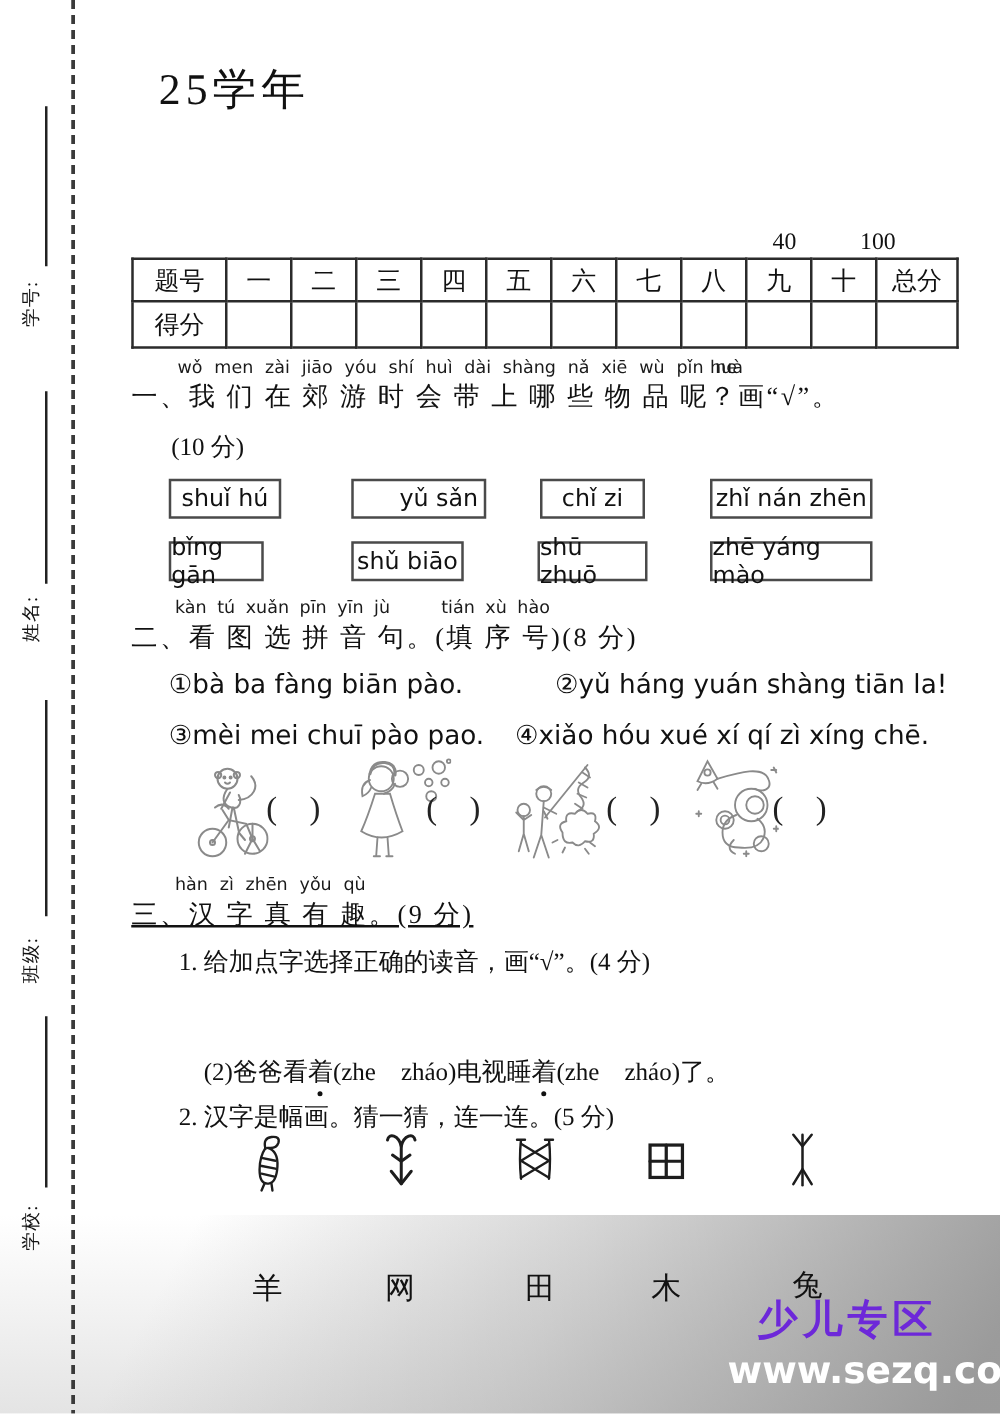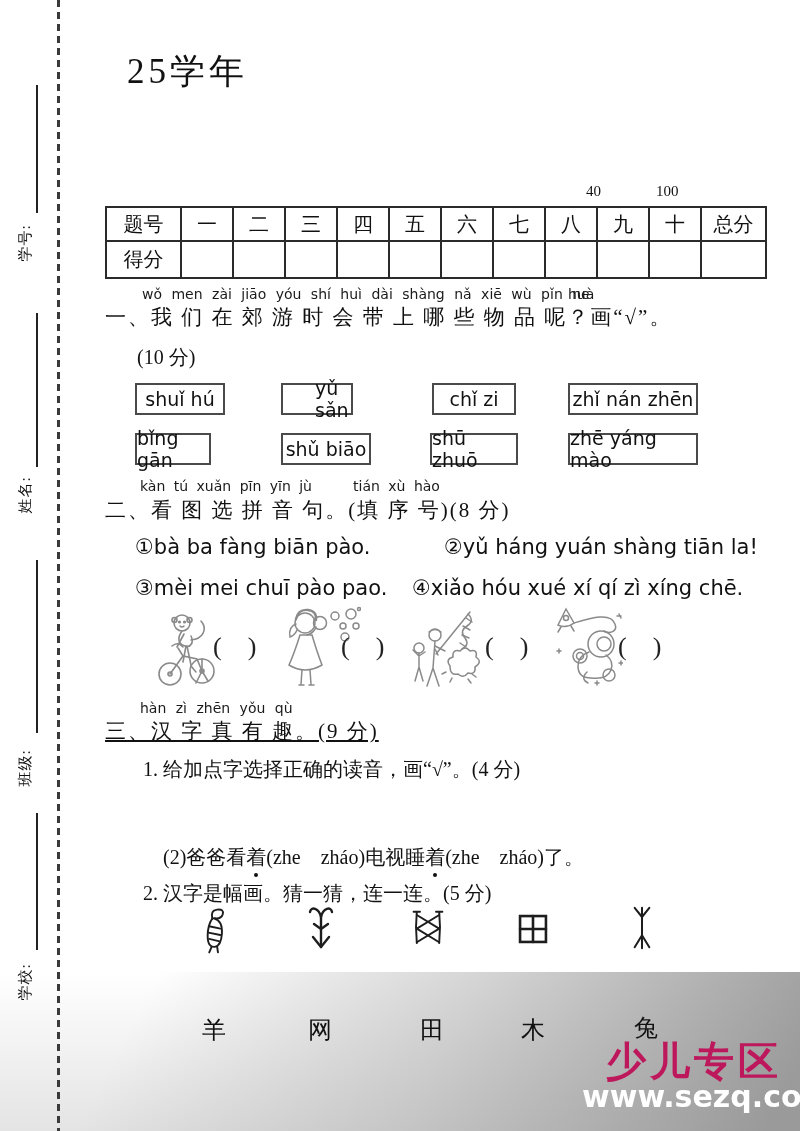--- a/index.html
+++ b/index.html
@@ -10,21 +10,21 @@
   .dashed-line{position:absolute;left:57px;top:0;width:3px;height:1131px;z-index:3;
     background:repeating-linear-gradient(to bottom,#3a3a3a 0 7px,transparent 7px 12px);}
   .mline{position:absolute;left:36px;width:2px;background:#222;z-index:2;}
   .mlabel{position:absolute;left:25px;white-space:nowrap;font-size:15px;letter-spacing:1px;
     transform:translate(-50%,-50%) rotate(-90deg);z-index:2;}
   
   .title{font-size:35px;letter-spacing:4px;}
   .pin{font-family:"DejaVu Sans","Liberation Sans",sans-serif;font-size:14px;color:#1a1a1a;white-space:pre;}
   .heading{font-size:21px;letter-spacing:2px;white-space:nowrap;font-weight:500;}
   .zh{font-size:20px;white-space:nowrap;}
-  .marks{font-size:15px;}
+  .marks{font-size:19px;margin-left:32px;}
   
   .score-table{border-collapse:collapse;table-layout:fixed;position:absolute;z-index:2;}
   .score-table td{border:2px solid #2b2b2b;text-align:center;font-size:20px;padding:0;}
   .score-table tr.r1 td{height:32px;}
   .score-table tr.r2 td{height:35px;}
   
   .opt-box{display:flex;align-items:center;justify-content:center;height:32px;
     border:2px solid #4a4a4a;font-family:"DejaVu Sans","Liberation Sans",sans-serif;
     font-size:19px;color:#111;box-sizing:border-box;}
   .sentence{font-family:"DejaVu Sans","Liberation Sans",sans-serif;font-size:21px;white-space:nowrap;}
@@ -33,21 +33,21 @@
   .emph{position:relative;display:inline-block;}
   .emph::after{content:"";position:absolute;left:50%;bottom:-6px;transform:translateX(-50%);
     width:4px;height:4px;border-radius:50%;background:#111;}
   .hanzi{font-size:24px;}
   svg{display:block;}
   
   .shade{position:absolute;left:0;top:972px;width:800px;height:159px;z-index:1;
     background:linear-gradient(118deg,rgba(165,165,165,0) 18%,rgba(160,160,160,0.45) 55%,rgba(146,146,146,0.9) 96%),
                linear-gradient(to bottom,rgba(175,175,175,0) 0%,rgba(165,165,165,0.30) 100%);}
   .wm-brand{font-family:"DejaVu Sans","Liberation Sans",sans-serif;font-weight:900;
-    font-size:40px;letter-spacing:4px;color:#be185d;z-index:2;}
+    font-size:32px;letter-spacing:4px;color:#6d28d9;z-index:2;}
   .wm-url{font-family:"DejaVu Sans","Liberation Sans",sans-serif;font-weight:700;
     font-size:30px;color:#ffffff;z-index:2;}
 </style>
 </head>
 <body>
 
 <div class="page">
 
   <div class="shade"></div>
 
@@ -112,21 +112,21 @@
     </tr>
   </tbody>
     </table>
 
   <div class="abs pin" style="left:142px;top:286px;word-spacing:5px;">wǒ men zài jiāo yóu shí huì dài shàng nǎ xiē wù pǐn ne</div>
   <div class="abs pin" style="left:568px;top:286px;">huà</div>
   <div class="abs heading" style="left:105px;top:303px;">一、我 们 在 郊 游 时 会 带 上 哪 些 物 品 呢？画“√”。</div>
   <div class="abs zh" style="left:137px;top:344px;">(10 分)</div>
 
   <div class="abs opt-box" style="left:135px;top:383px;width:90px;text-align:right;">shuǐ hú</div>
-  <div class="abs opt-box" style="left:281px;top:383px;width:72px;padding-left:32px;">yǔ sǎn</div>
+  <div class="abs opt-box" style="left:281px;top:383px;width:108px;padding-left:32px;">yǔ sǎn</div>
   <div class="abs opt-box" style="left:432px;top:383px;width:84px;">chǐ zi</div>
   <div class="abs opt-box" style="left:568px;top:383px;width:130px;">zhǐ nán zhēn</div>
   <div class="abs opt-box" style="left:135px;top:433px;width:76px;">bǐng gān</div>
   <div class="abs opt-box" style="left:281px;top:433px;width:90px;">shǔ biāo</div>
   <div class="abs opt-box" style="left:430px;top:433px;width:88px;">shū zhuō</div>
   <div class="abs opt-box" style="left:568px;top:433px;width:130px;">zhē yáng mào</div>
 
   <div class="abs pin" style="left:140px;top:478px;word-spacing:4px;">kàn tú xuǎn pīn yīn jù</div>
   <div class="abs pin" style="left:353px;top:478px;word-spacing:4px;">tián xù hào</div>
   <div class="abs heading" style="left:105px;top:496px;">二、看 图 选 拼 音 句。(填 序 号)(8 分)</div>

